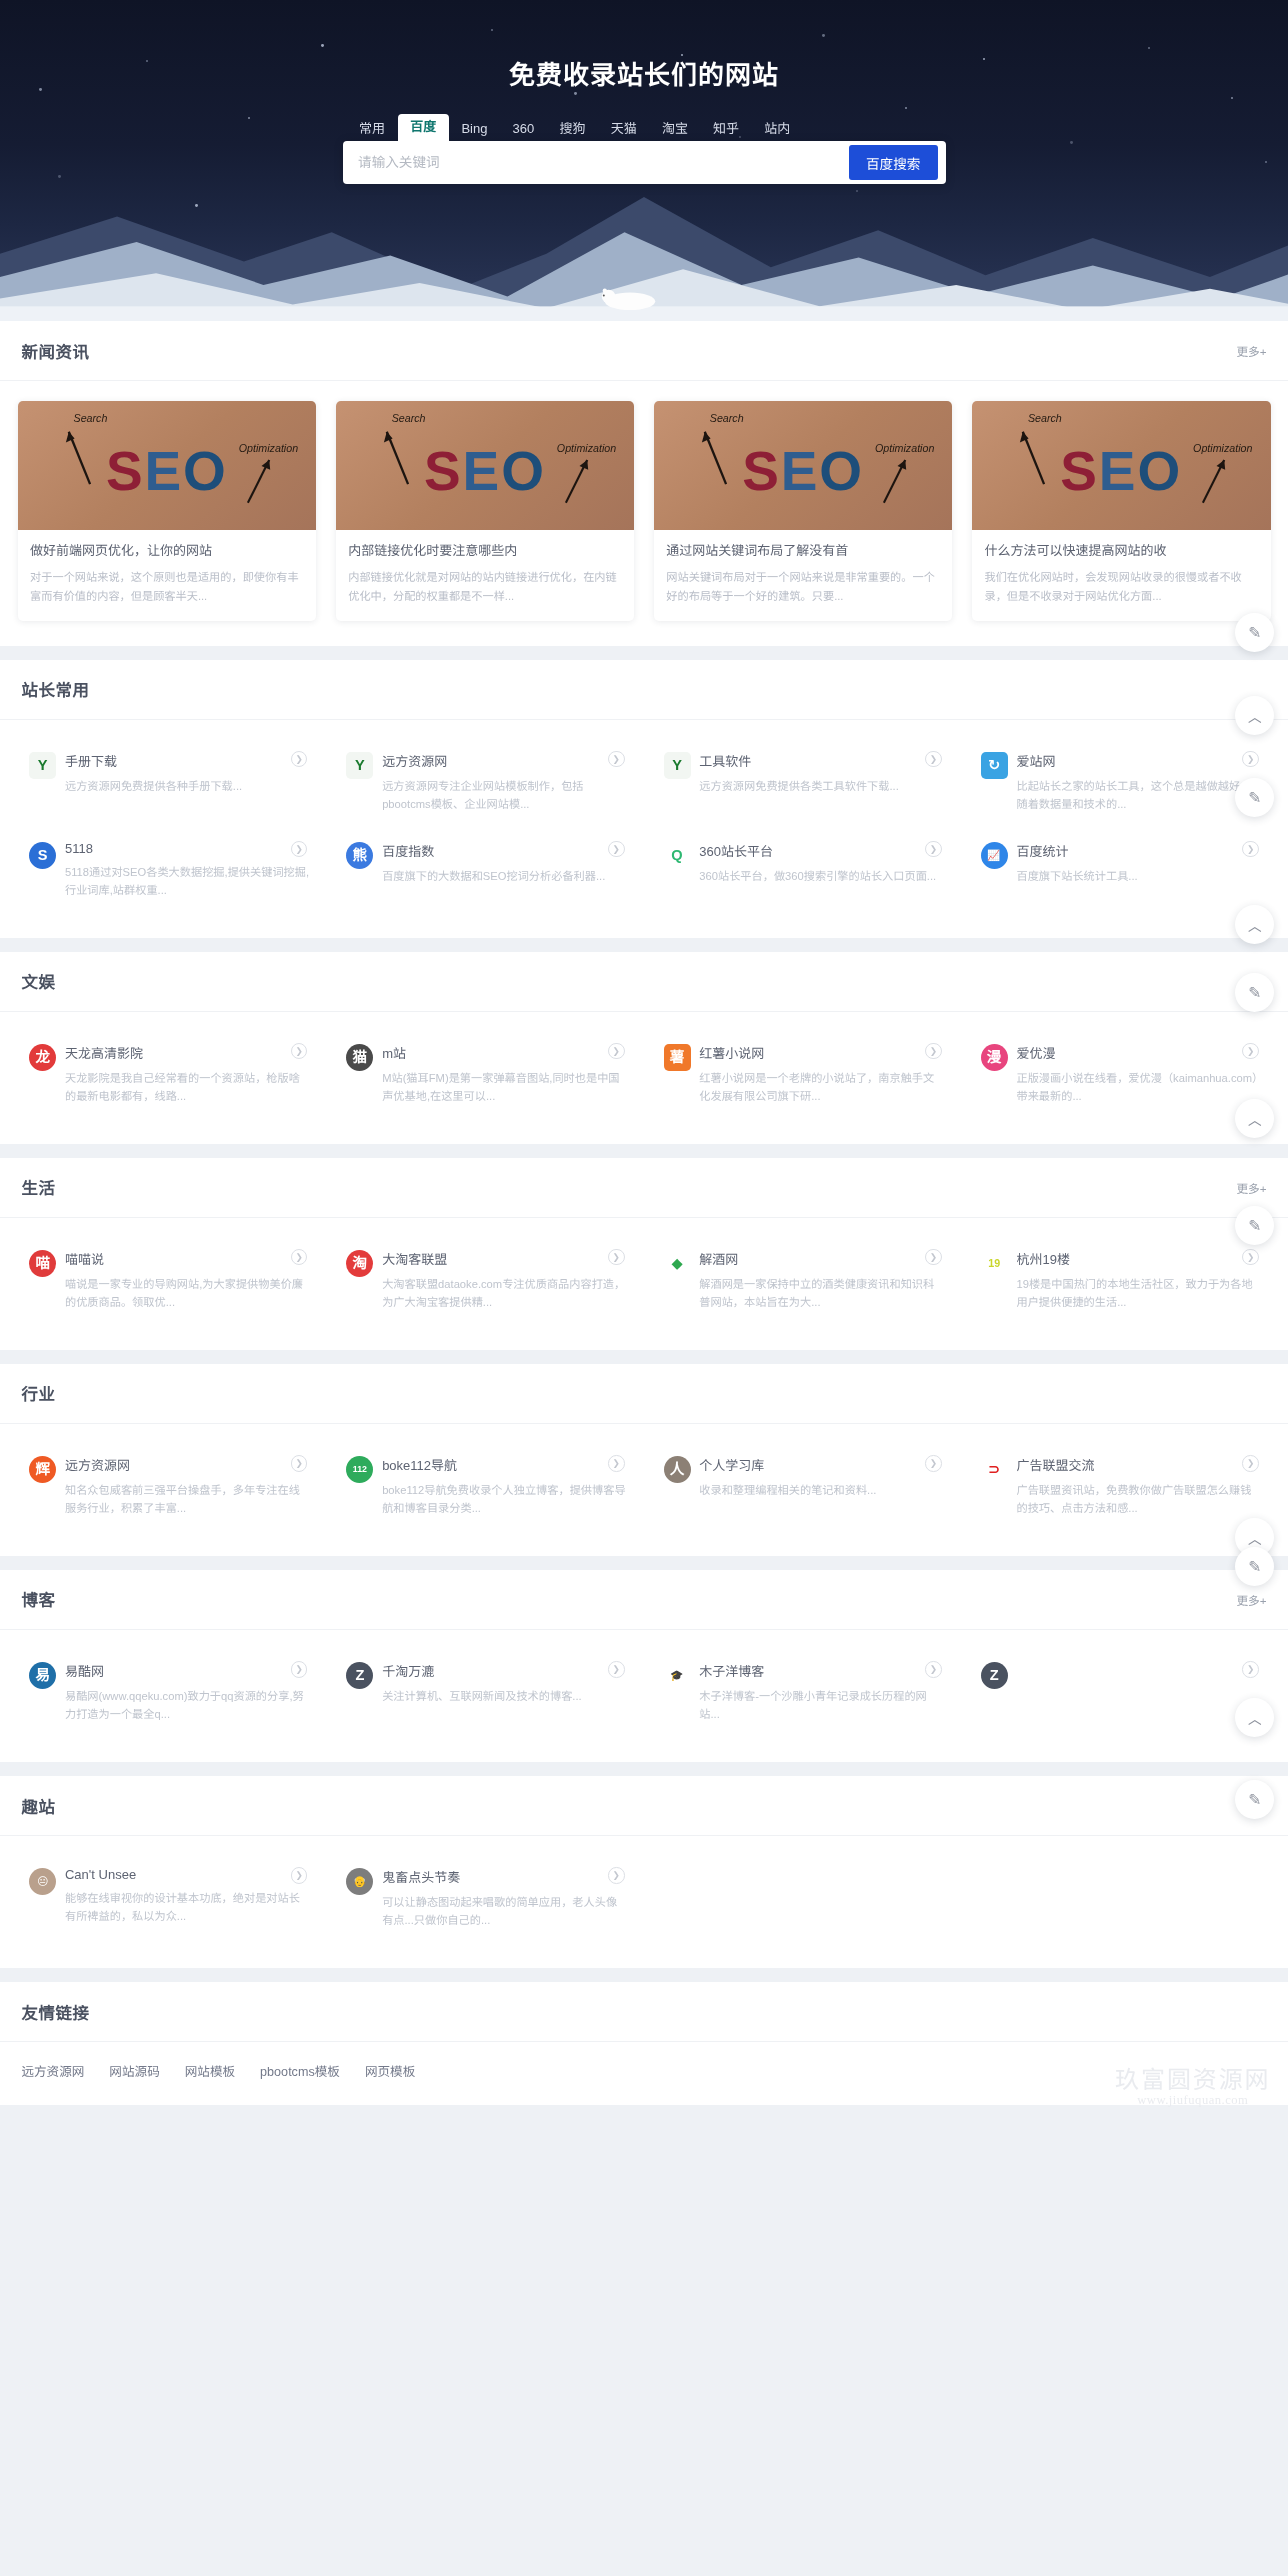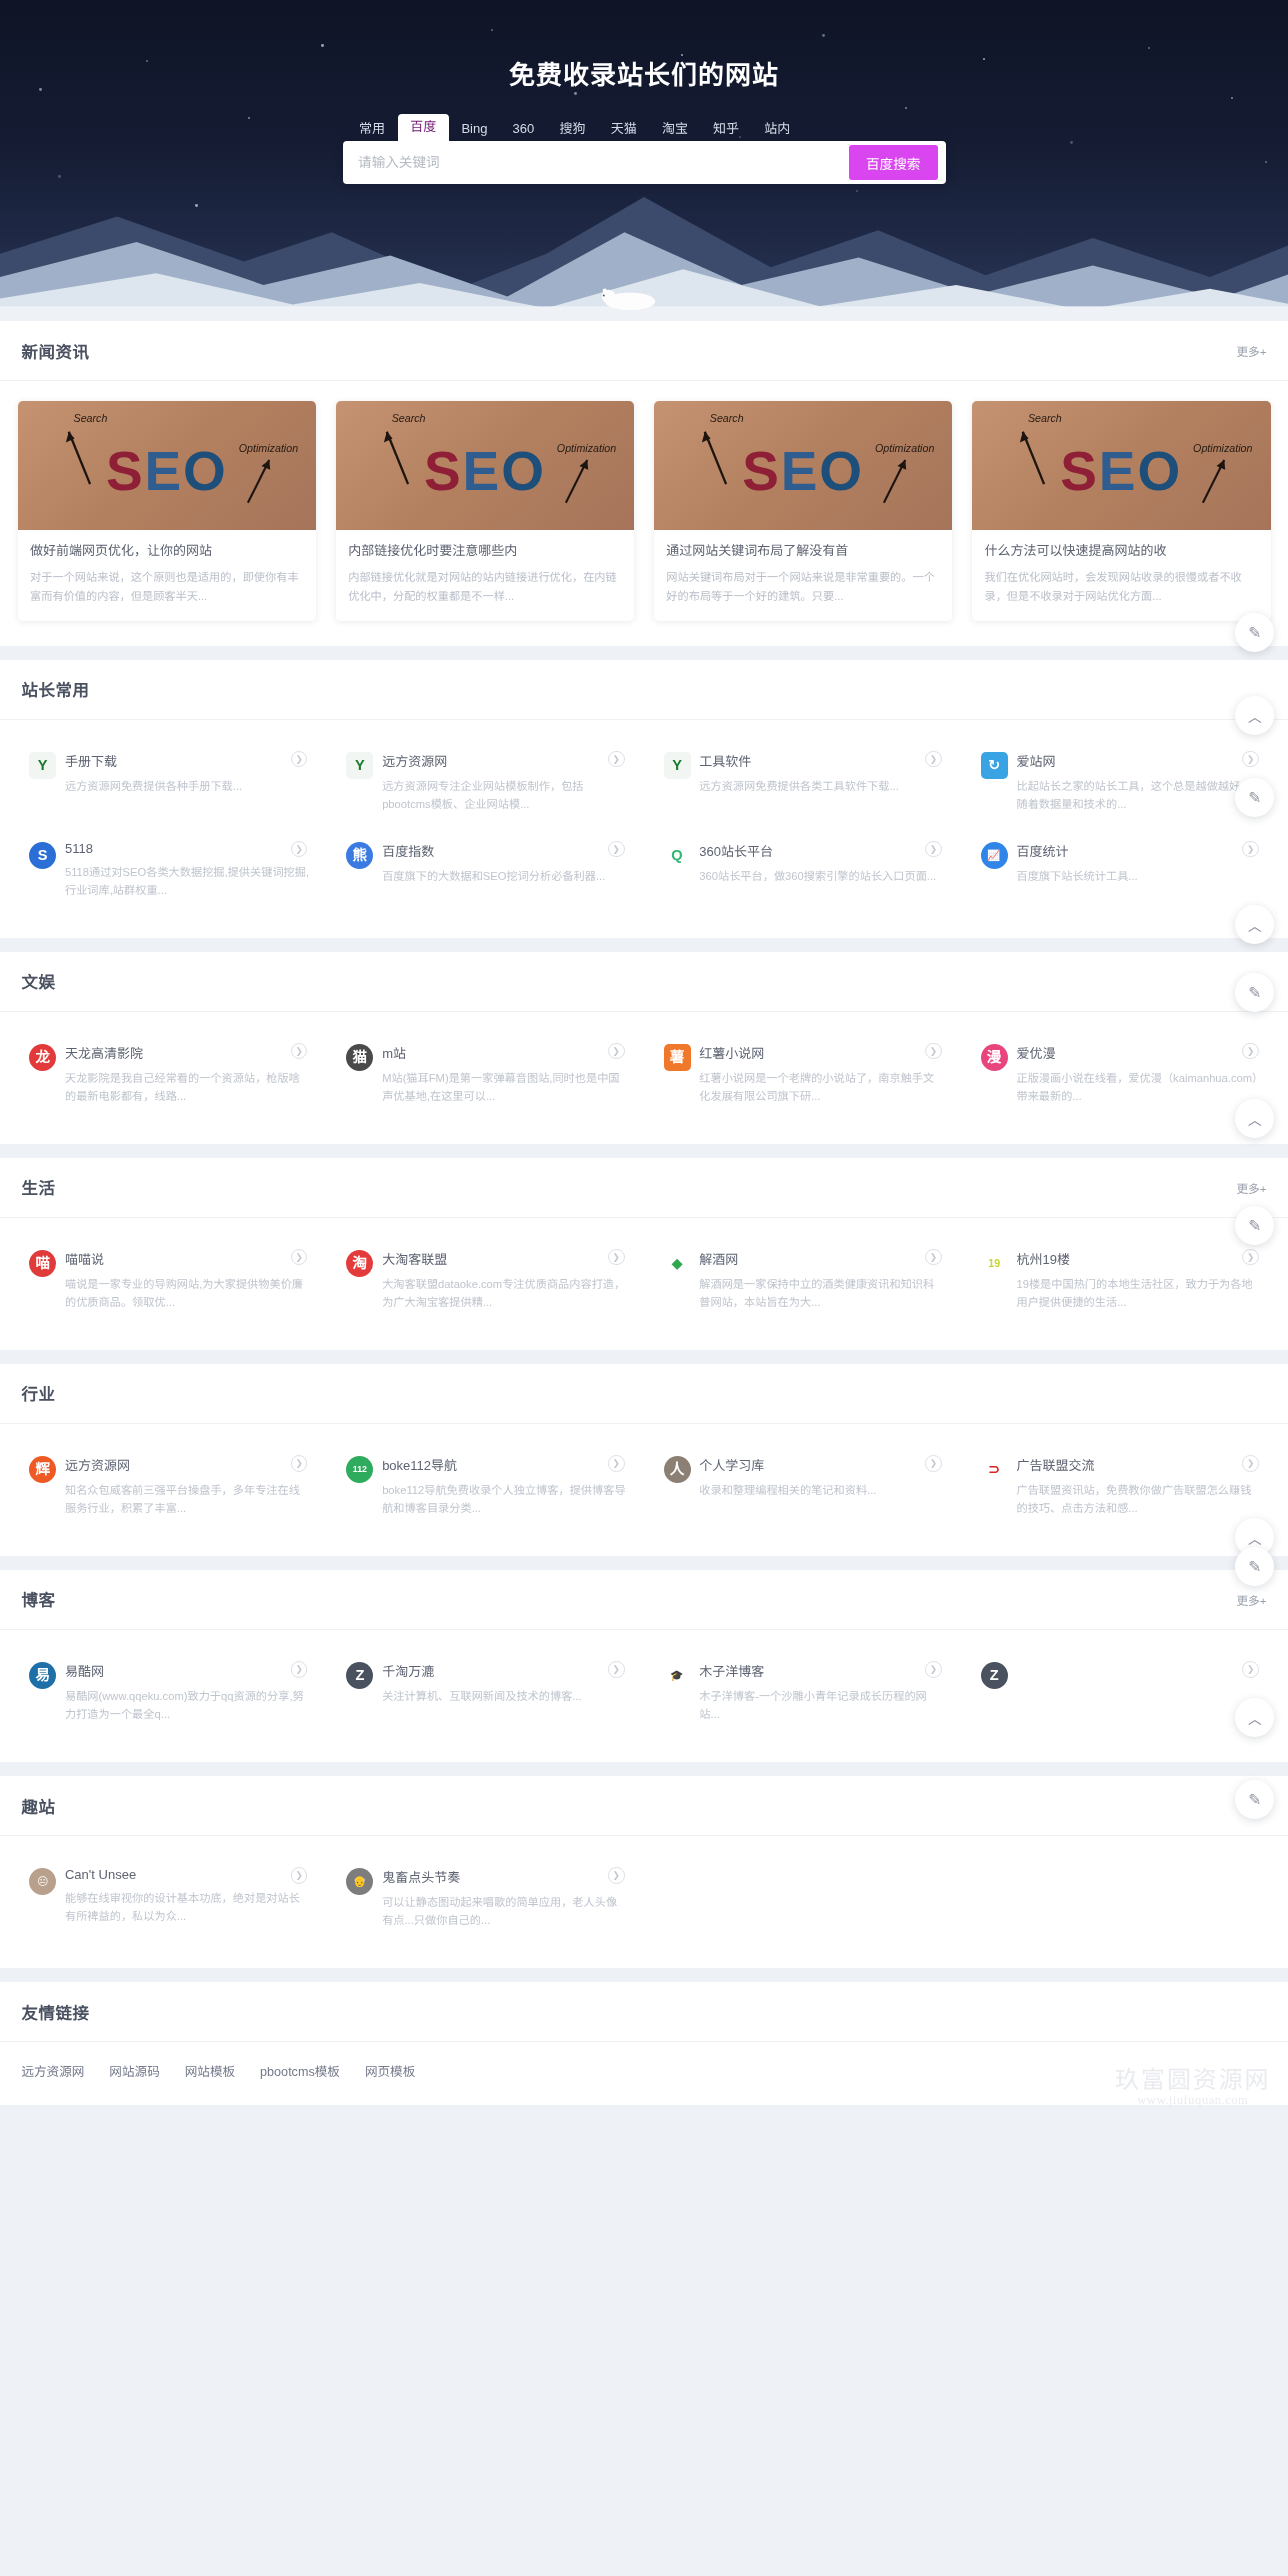--- a/index.html
+++ b/index.html
@@ -37,21 +37,21 @@
   .tabs { display: flex; align-items: flex-end; height: 29px; padding-left: 3.9px; }
   .tab {
     color: #d6dbe8;
     font-size: 13px;
     padding: 5.8px 12.6px 6.8px;
     cursor: pointer;
     line-height: 1;
     border-radius: 3.9px 3.9px 0 0;
     white-space: nowrap;
   }
-  .tab.active { background: #ffffff; color: #701a75; font-weight: 400; padding-bottom: 8.8px; }
+  .tab.active { background: #ffffff; color: #0f766e; font-weight: 700; padding-bottom: 8.8px; }
   .search-bar {
     display: flex;
     align-items: center;
     background: #fff;
     border-radius: 3.9px;
     height: 43px;
     padding: 0 3.9px 0 0;
     box-shadow: 0 1.9px 9.7px rgba(0,0,0,.18);
     overflow: hidden;
   }
@@ -61,21 +61,21 @@
     outline: 0;
     height: 41px;
     font-size: 13.6px;
     padding: 0 15.6px;
     color: #333;
     font-family: "Liberation Sans", sans-serif;
     background: transparent;
   }
   .search-bar input::placeholder { color: #b4b9c2; }
   .search-btn {
-    background: #d946ef;
+    background: #1d4ed8;
     color: #fff;
     border: 0;
     height: 35px;
     min-width: 89px;
     margin-right: 3.9px;
     border-radius: 2.9px;
     font-size: 13.6px;
     cursor: pointer;
     font-family: Liberation Serif, serif;
     margin-left: 7px;

